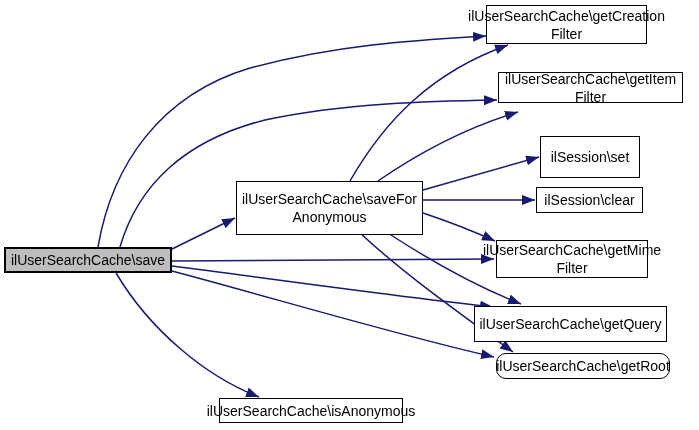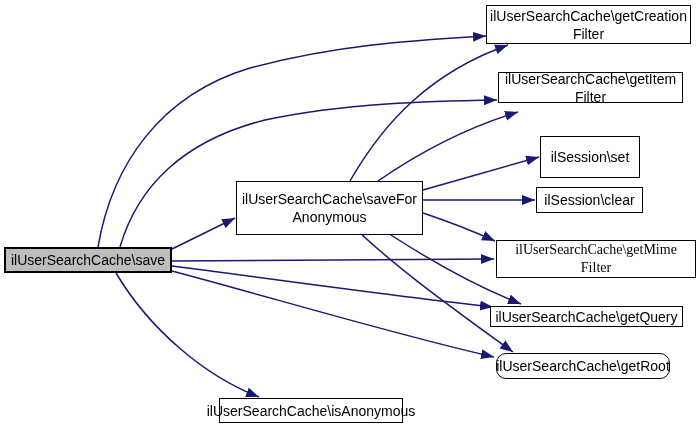--- a/index.html
+++ b/index.html
@@ -80,39 +80,39 @@
       <path d="M346,219 C385,260 455,310 513,352" class="edge" marker-end="url(#arrow)"></path>
     </svg>
   <div>
       <div class="node highlight" style="left: 4px; top: 247px; width: 168px; height: 26px;">
         <span class="node-line">ilUserSearchCache\save</span>
       </div>
       <div class="node" style="left: 236px; top: 181px; width: 187px; height: 54px;">
         <span class="node-line">ilUserSearchCache\saveFor</span>
         <span class="node-line">Anonymous</span>
       </div>
-      <div class="node" style="left: 486px; top: 5px; width: 205px; height: 39px;">
+      <div class="node" style="left: 486px; top: 5px; width: 161px; height: 39px;">
         <span class="node-line">ilUserSearchCache\getCreation</span>
         <span class="node-line">Filter</span>
       </div>
       <div class="node" style="left: 498px; top: 72px; width: 185px; height: 31px;">
         <span class="node-line">ilUserSearchCache\getItem</span>
         <span class="node-line">Filter</span>
       </div>
       <div class="node" style="left: 540px; top: 136px; width: 100px; height: 42px;">
         <span class="node-line">ilSession\set</span>
       </div>
       <div class="node" style="left: 536px; top: 187px; width: 107px; height: 26px;">
         <span class="node-line">ilSession\clear</span>
       </div>
-      <div class="node" style="left: 496px; top: 240px; width: 200px; height: 38px; font-family: Liberation Serif, serif;">
+      <div class="node" style="left: 496px; top: 240px; width: 152px; height: 38px;">
         <span class="node-line">ilUserSearchCache\getMime</span>
         <span class="node-line">Filter</span>
       </div>
-      <div class="node" style="left: 490px; top: 306px; width: 193px; height: 21px;">
+      <div class="node" style="left: 474px; top: 306px; width: 193px; height: 36px;">
         <span class="node-line">ilUserSearchCache\getQuery</span>
       </div>
       <div class="node" style="left: 496px; top: 353px; width: 174px; height: 26px; border-radius: 10px;">
         <span class="node-line">ilUserSearchCache\getRoot</span>
       </div>
       <div class="node" style="left: 219px; top: 398px; width: 184px; height: 25px;">
         <span class="node-line">ilUserSearchCache\isAnonymous</span>
       </div>
     </div>
 </div>

